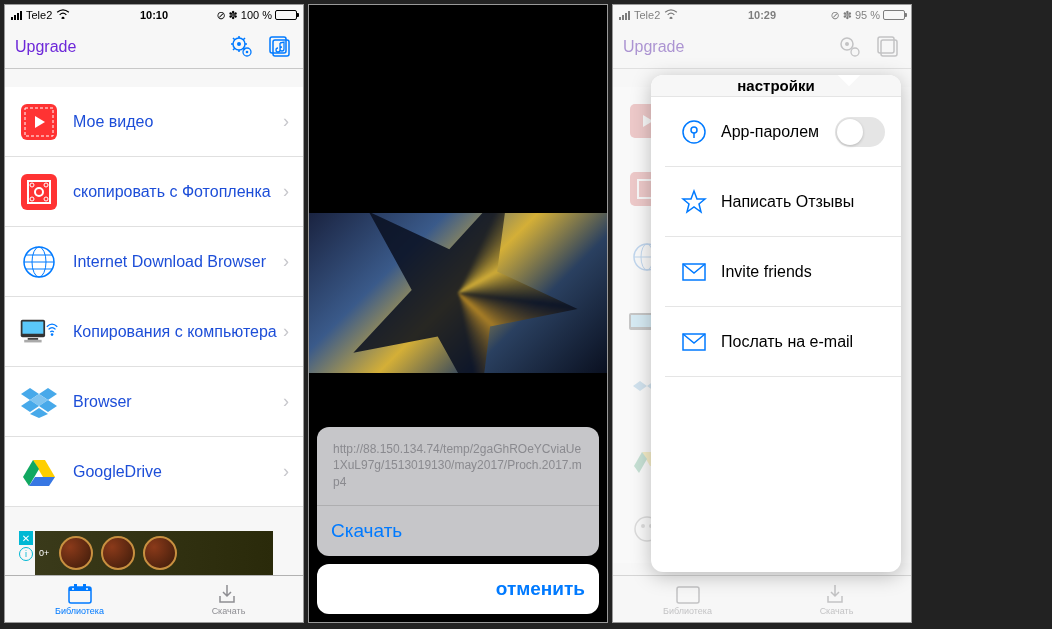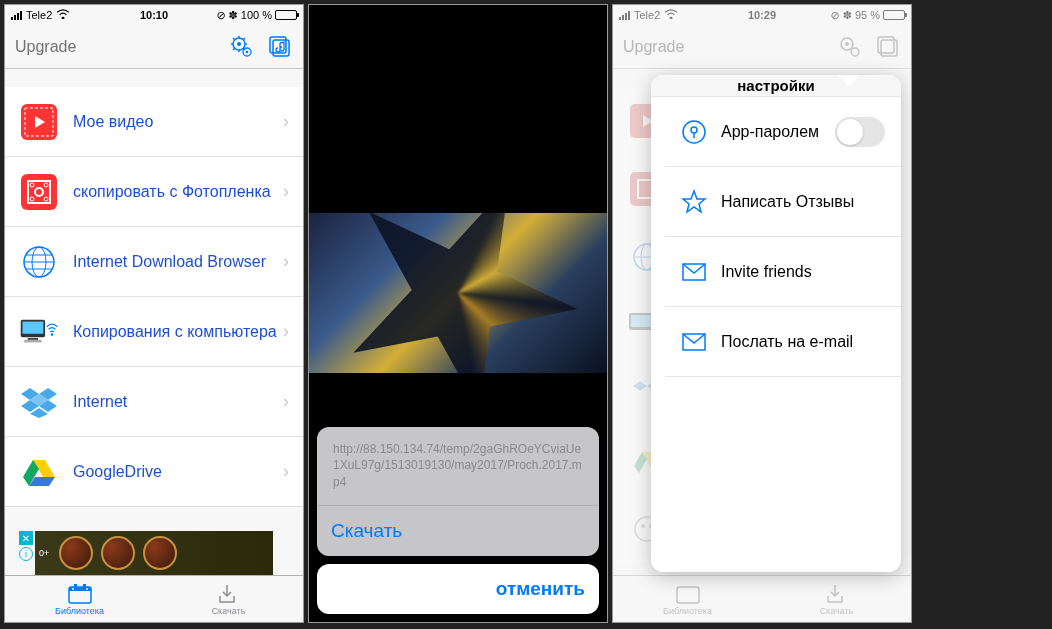--- a/index.html
+++ b/index.html
@@ -14,21 +14,21 @@
 .signal-bars { display: flex; gap: 1px; align-items: flex-end; }
 .signal-bars span { width: 2px; background: #000; }
 .signal-bars span:nth-child(1){height:3px}.signal-bars span:nth-child(2){height:5px}.signal-bars span:nth-child(3){height:7px}.signal-bars span:nth-child(4){height:9px}
 .wifi-icon svg { width: 14px; height: 10px; }
 .battery-icon { width: 22px; height: 10px; border: 1px solid #000; border-radius: 2px; position: relative; display: inline-block; }
 .battery-icon::after { content:''; position:absolute; right:-3px; top:2px; width:2px; height:4px; background:#000; border-radius:0 1px 1px 0; }
 .battery-fill { height: 100%; background:#000; }
 
 
 .header { height: 44px; background: #f7f7f7; border-bottom: 1px solid #c8c8c8; display: flex; align-items: center; padding: 0 10px; }
-.upgrade-link { color: #737373; font-size: 16px; flex: 1; }
+.upgrade-link { color: #6d28d9; font-size: 16px; flex: 1; }
 .header-icons { display: flex; gap: 12px; align-items: center; }
 .gear-icon, .music-library-icon { width: 26px; height: 26px; display: flex; align-items: center; justify-content: center; }
 
 
 .list { background: #fff; margin-top: 18px; }
 .list-row { display: flex; align-items: center; height: 70px; padding: 0 14px; border-bottom: 1px solid #e0e0e0; position: relative; }
 .list-row .row-icon { width: 40px; height: 40px; margin-right: 14px; display:flex; align-items:center; justify-content:center; }
 .list-row .row-label { flex: 1; font-size: 16px; color: #1d4ed8; }
 .chevron { color: #c7c7cc; font-size: 18px; }
 
@@ -185,21 +185,21 @@
         <svg width="36" height="36" viewBox="0 0 36 36">
             <polygon points="9,4 18,10 9,16 0,10" fill="#47a9ea"></polygon>
             <polygon points="27,4 36,10 27,16 18,10" fill="#47a9ea"></polygon>
             <polygon points="0,10 9,16 0,22 9,16" fill="#2d81c4"></polygon>
             <polygon points="9,16 18,10 27,16 18,22" fill="#7ec3f0"></polygon>
             <polygon points="18,22 27,16 36,10 27,16 36,22 27,28" fill="#47a9ea"></polygon>
             <polygon points="0,22 9,16 18,22 9,28" fill="#47a9ea"></polygon>
             <polygon points="9,30 18,24 27,30 18,34" fill="#47a9ea"></polygon>
           </svg>
       </div>
-      <span class="row-label">Internet</span>
+      <span class="row-label">Browser</span>
       <span class="chevron">›</span>
     </div>
     <div class="list-row">
       <div class="row-icon">
         <svg width="32" height="28" viewBox="0 0 32 28">
             <polygon points="10,2 22,2 32,19 20,19" fill="#ffcf00"></polygon>
             <polygon points="10,2 0,19 6,28 16,11" fill="#11a861"></polygon>
             <polygon points="32,19 26,28 6,28 12,19" fill="#3777e3"></polygon>
           </svg>
       </div>

